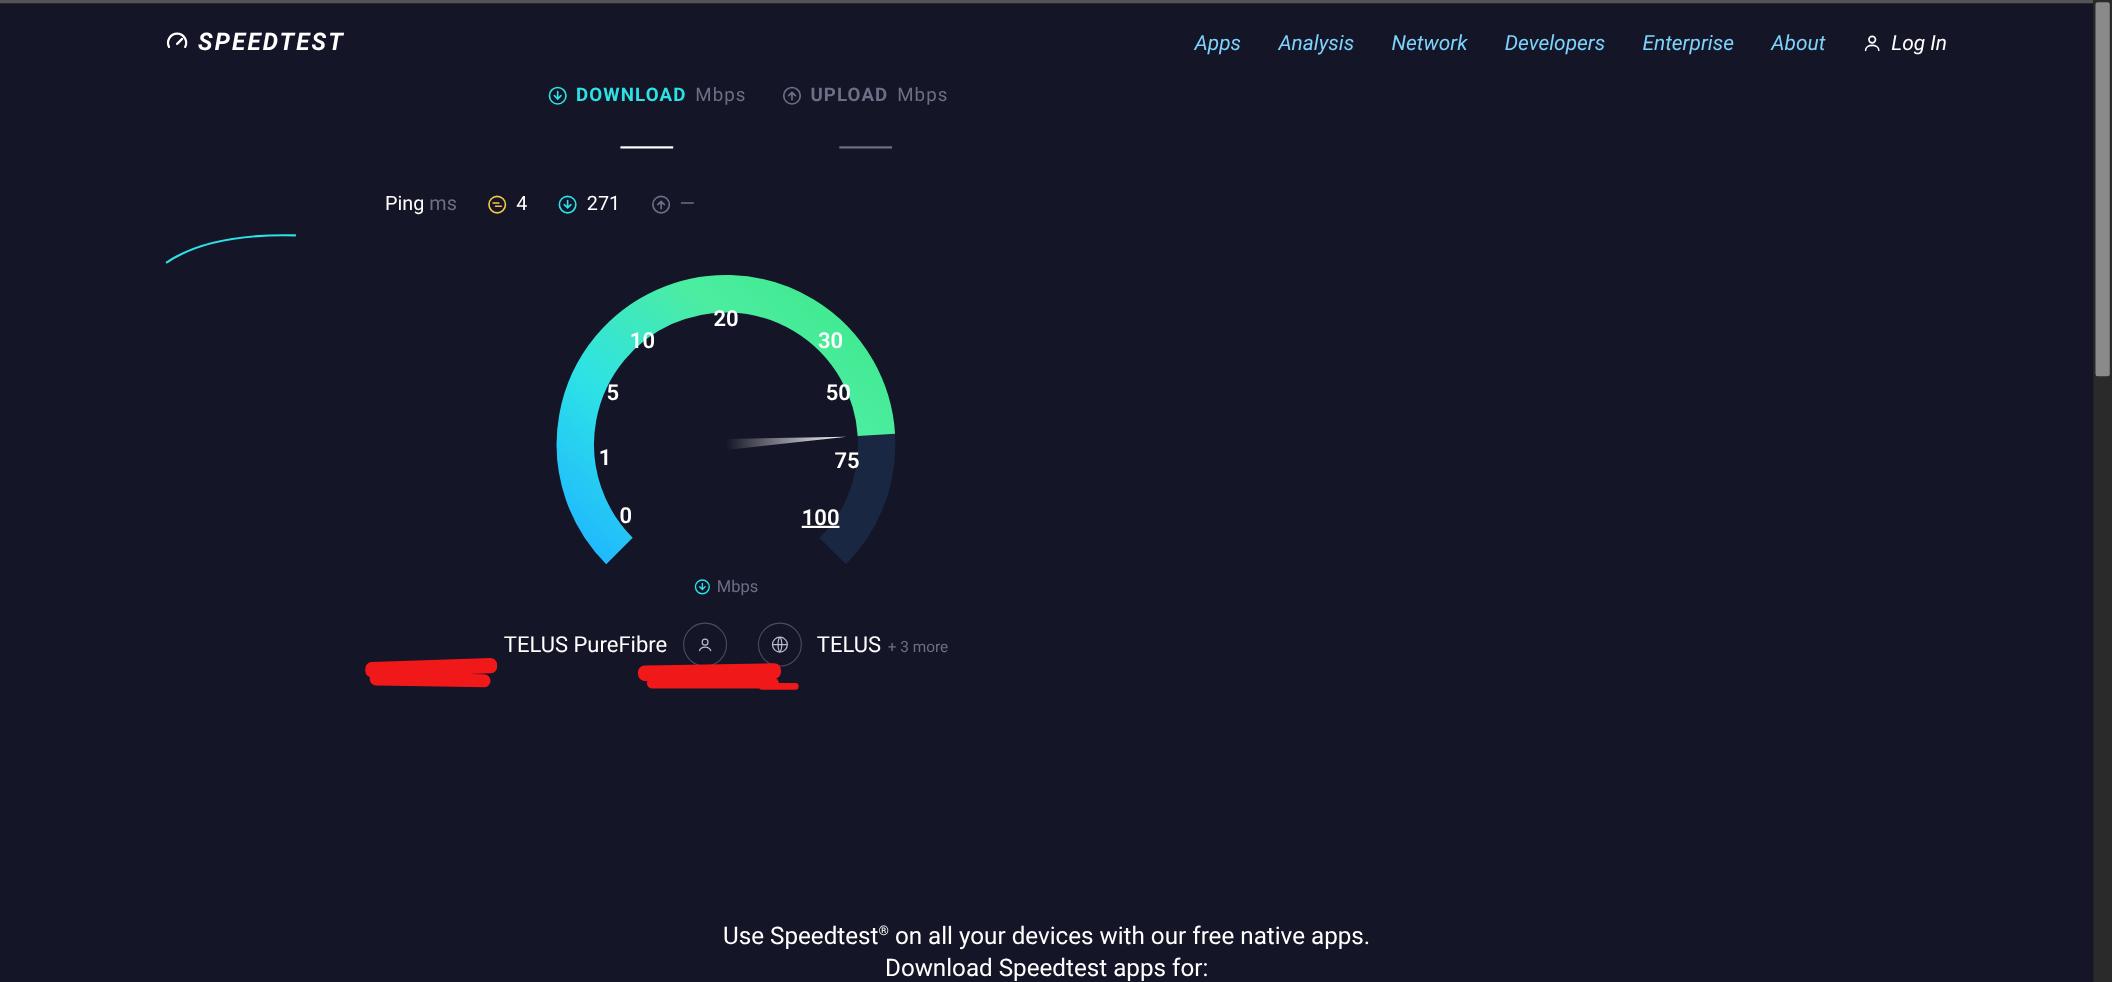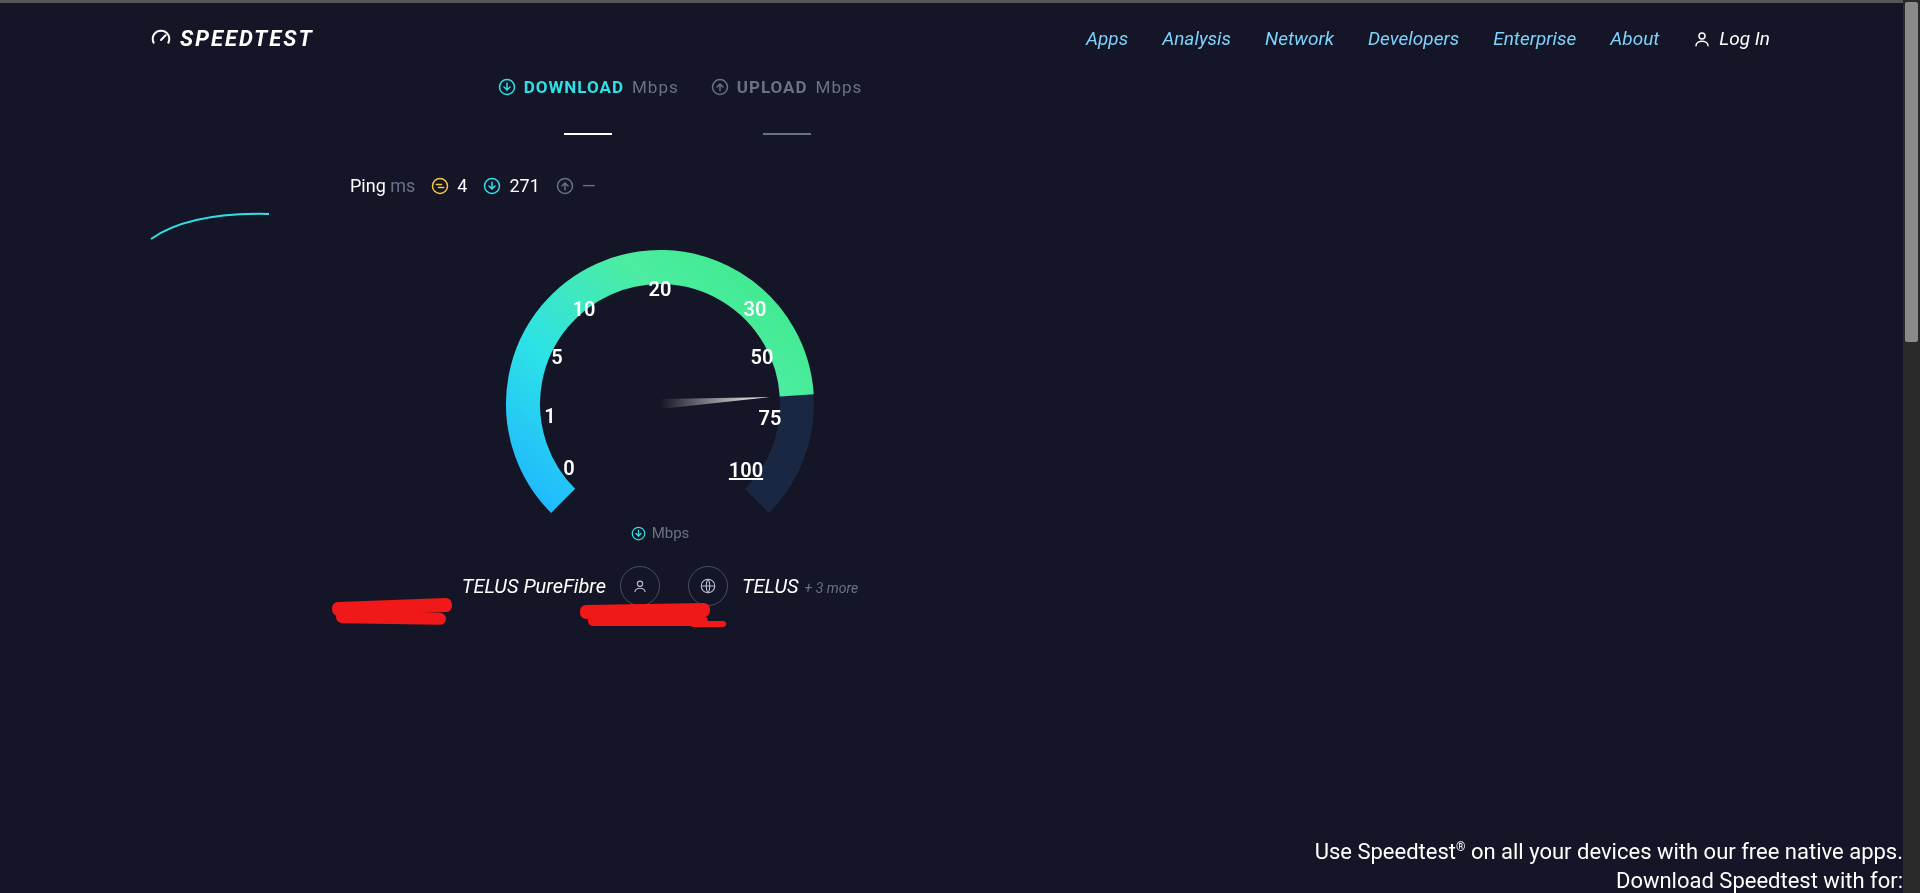--- a/index.html
+++ b/index.html
@@ -104,21 +104,21 @@
   height: 2px;
   width: 48px;
   background: #6c7086;
 }
 .tab-wrap { position: relative; padding-bottom: 18px; }
 .tab-wrap.active .tab-underline { background: #fff; }
 
 .ping-row {
   display: flex;
   align-items: center;
-  gap: 16px;
+  gap: 28px;
   margin-top: 40px;
   padding-left: 40px;
   font-size: 18px;
 }
 .ping-label { color: #fff; }
 .ping-unit { color: #6c7086; }
 .ping-item { display: flex; align-items: center; gap: 8px; }
 .ping-val { color: #fff; }
 .ping-dash { color: #6c7086; }
 
@@ -170,21 +170,20 @@
 }
 .server-left {
   display: flex;
   align-items: center;
   gap: 14px;
 }
 .server-text {
   font-size: 20px;
   color: #fff;
   position: relative;
-  font-style: italic;
 }
 .server-extra {
   font-size: 14px;
   color: #6c7086;
   margin-left: 6px;
 }
 .round-btn {
   width: 40px;
   height: 40px;
   border-radius: 50%;
@@ -208,21 +207,21 @@
   left: 150px;
   width: 120px;
   height: 30px;
   pointer-events: none;
 }
 .footer {
   position: absolute;
   bottom: 0;
   left: 0;
   right: 17px;
-  text-align: right;
+  text-align: center;
   color: #fff;
   font-size: 22px;
 }
 .footer sup { font-size: 12px; }
 .footer-sub { font-size: 22px; margin-top: 4px; }
 </style>
 </head>
 <body>
 
 <div class="topbar"></div>
@@ -383,14 +382,14 @@
 <div class="redact" style="top:600px;left:332px;width:120px;height:14px;transform:rotate(-2deg);"></div>
 <div class="redact" style="top:612px;left:336px;width:110px;height:12px;transform:rotate(1deg);"></div>
 <div class="redact" style="top:604px;left:580px;width:130px;height:14px;transform:rotate(-1deg);"></div>
 <div class="redact" style="top:616px;left:588px;width:120px;height:10px;"></div>
 <div class="redact" style="top:621px;left:690px;width:36px;height:6px;"></div>
 
 <div class="footer">
   <div>
     <span>Use Speedtest</span><sup>®</sup><span> on all your devices with our free native apps.</span>
   </div>
-  <div class="footer-sub">Download Speedtest with for:</div>
+  <div class="footer-sub">Download Speedtest apps for:</div>
 </div>
 
 </body></html>

